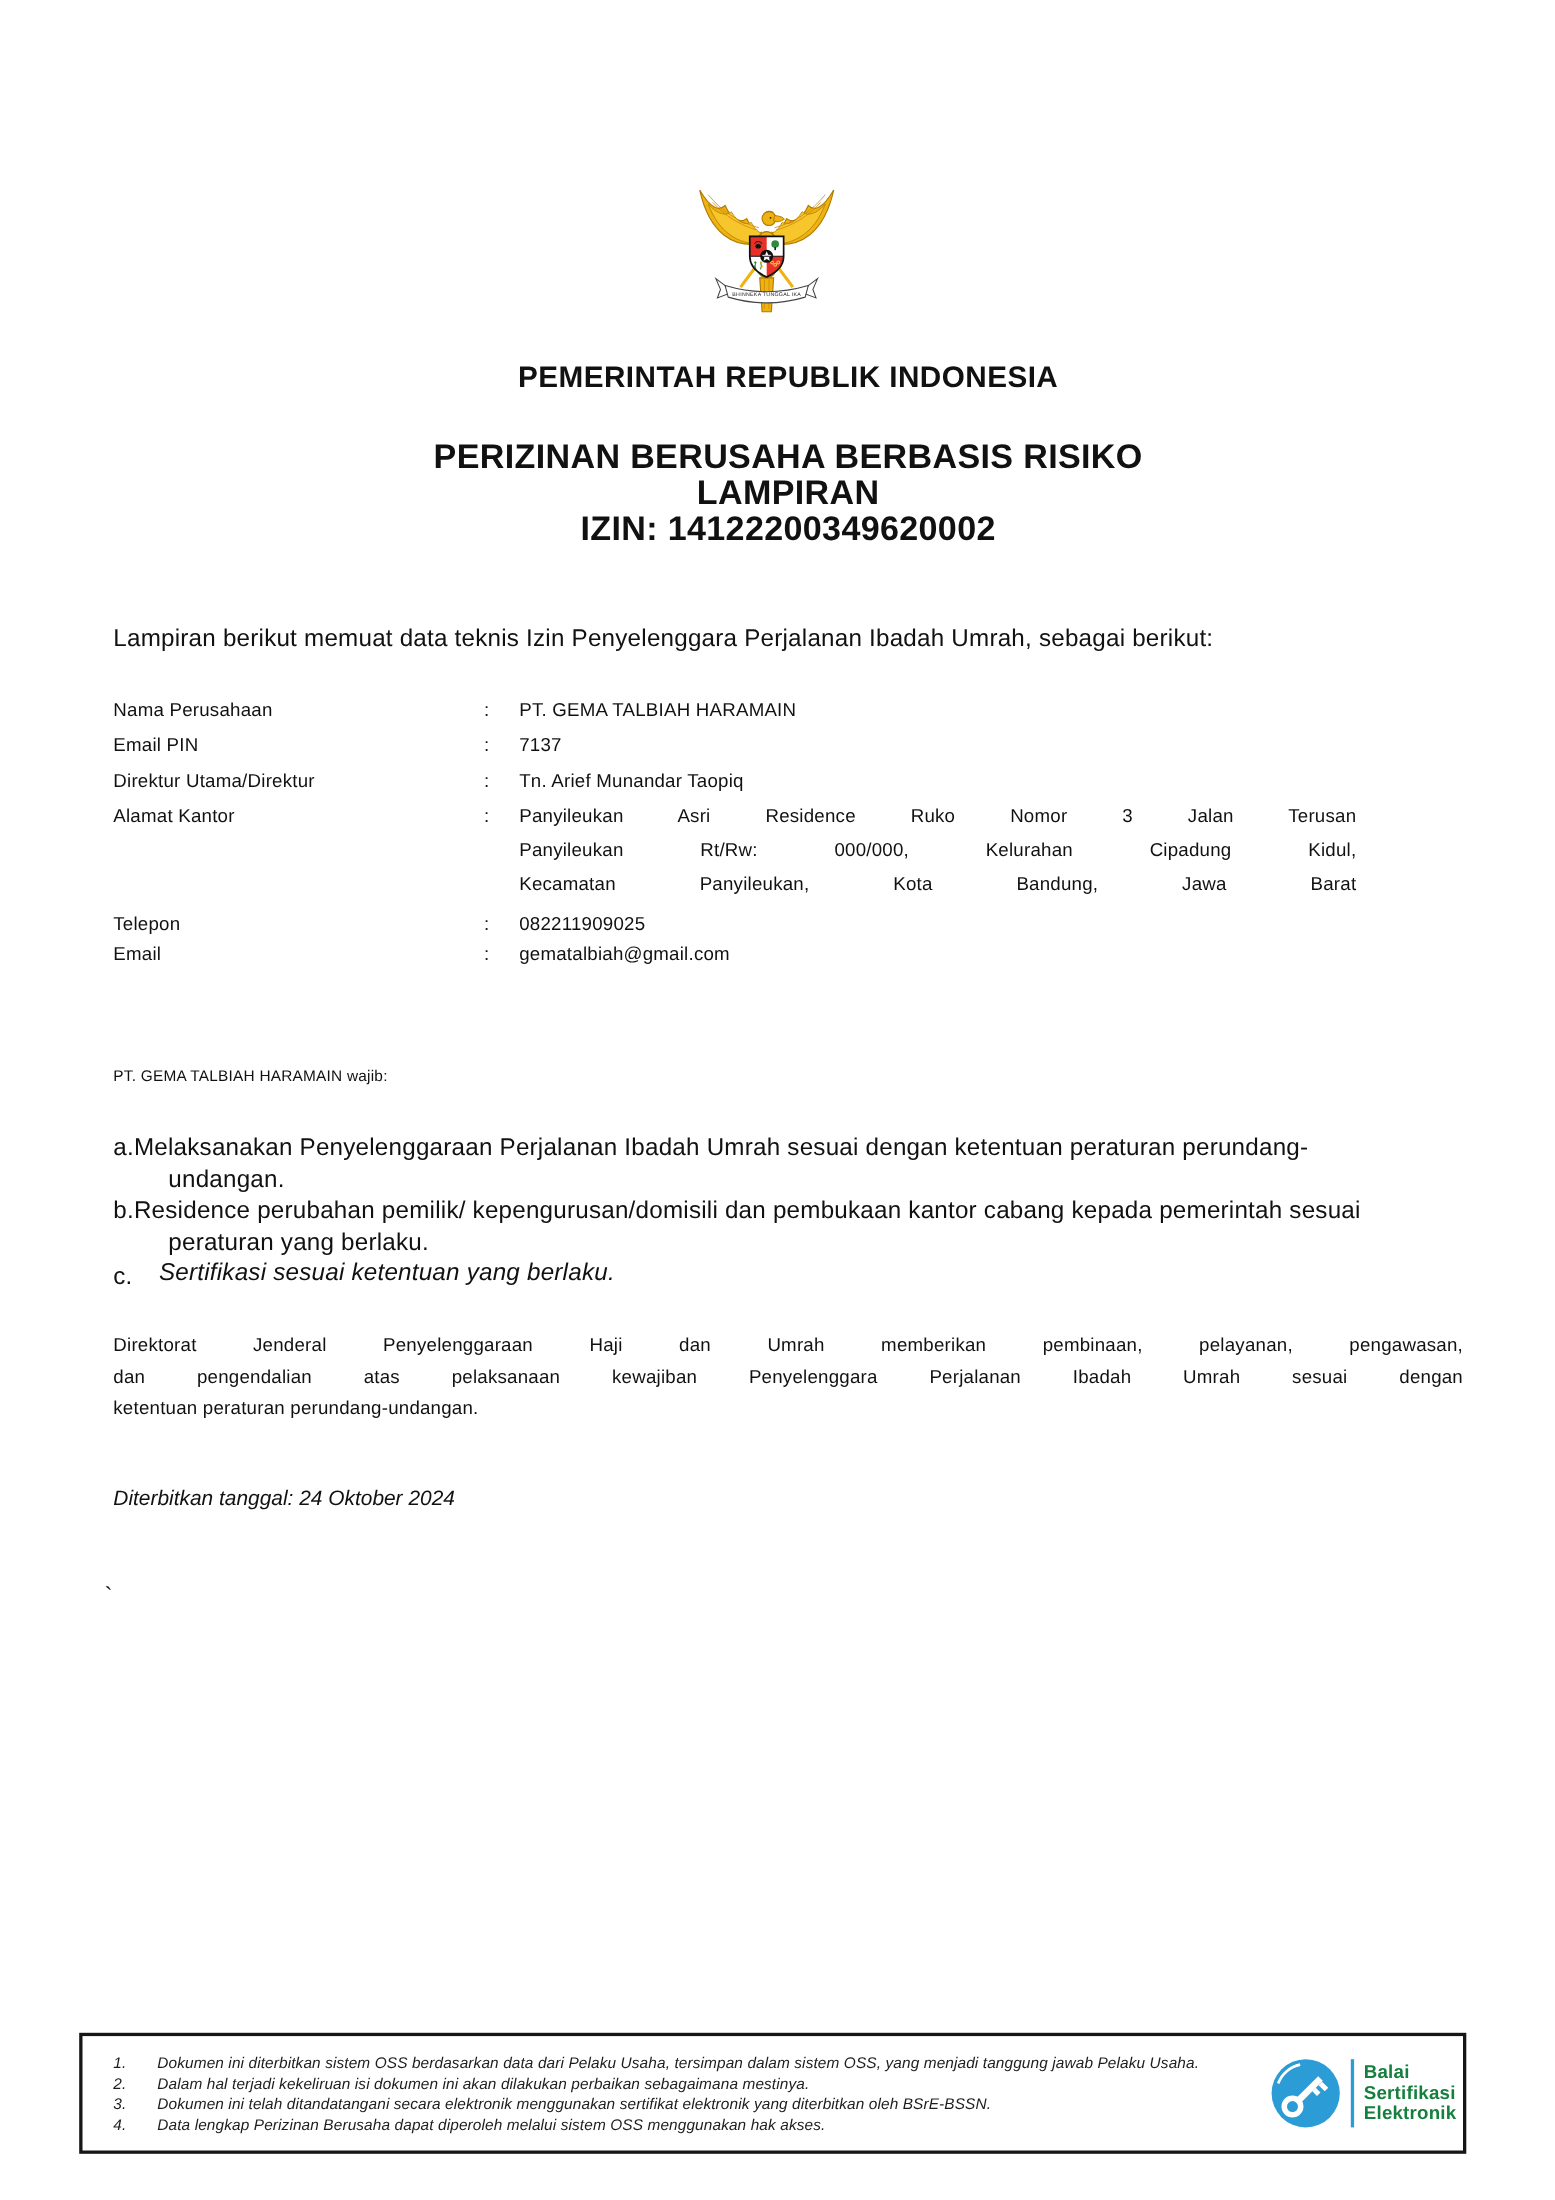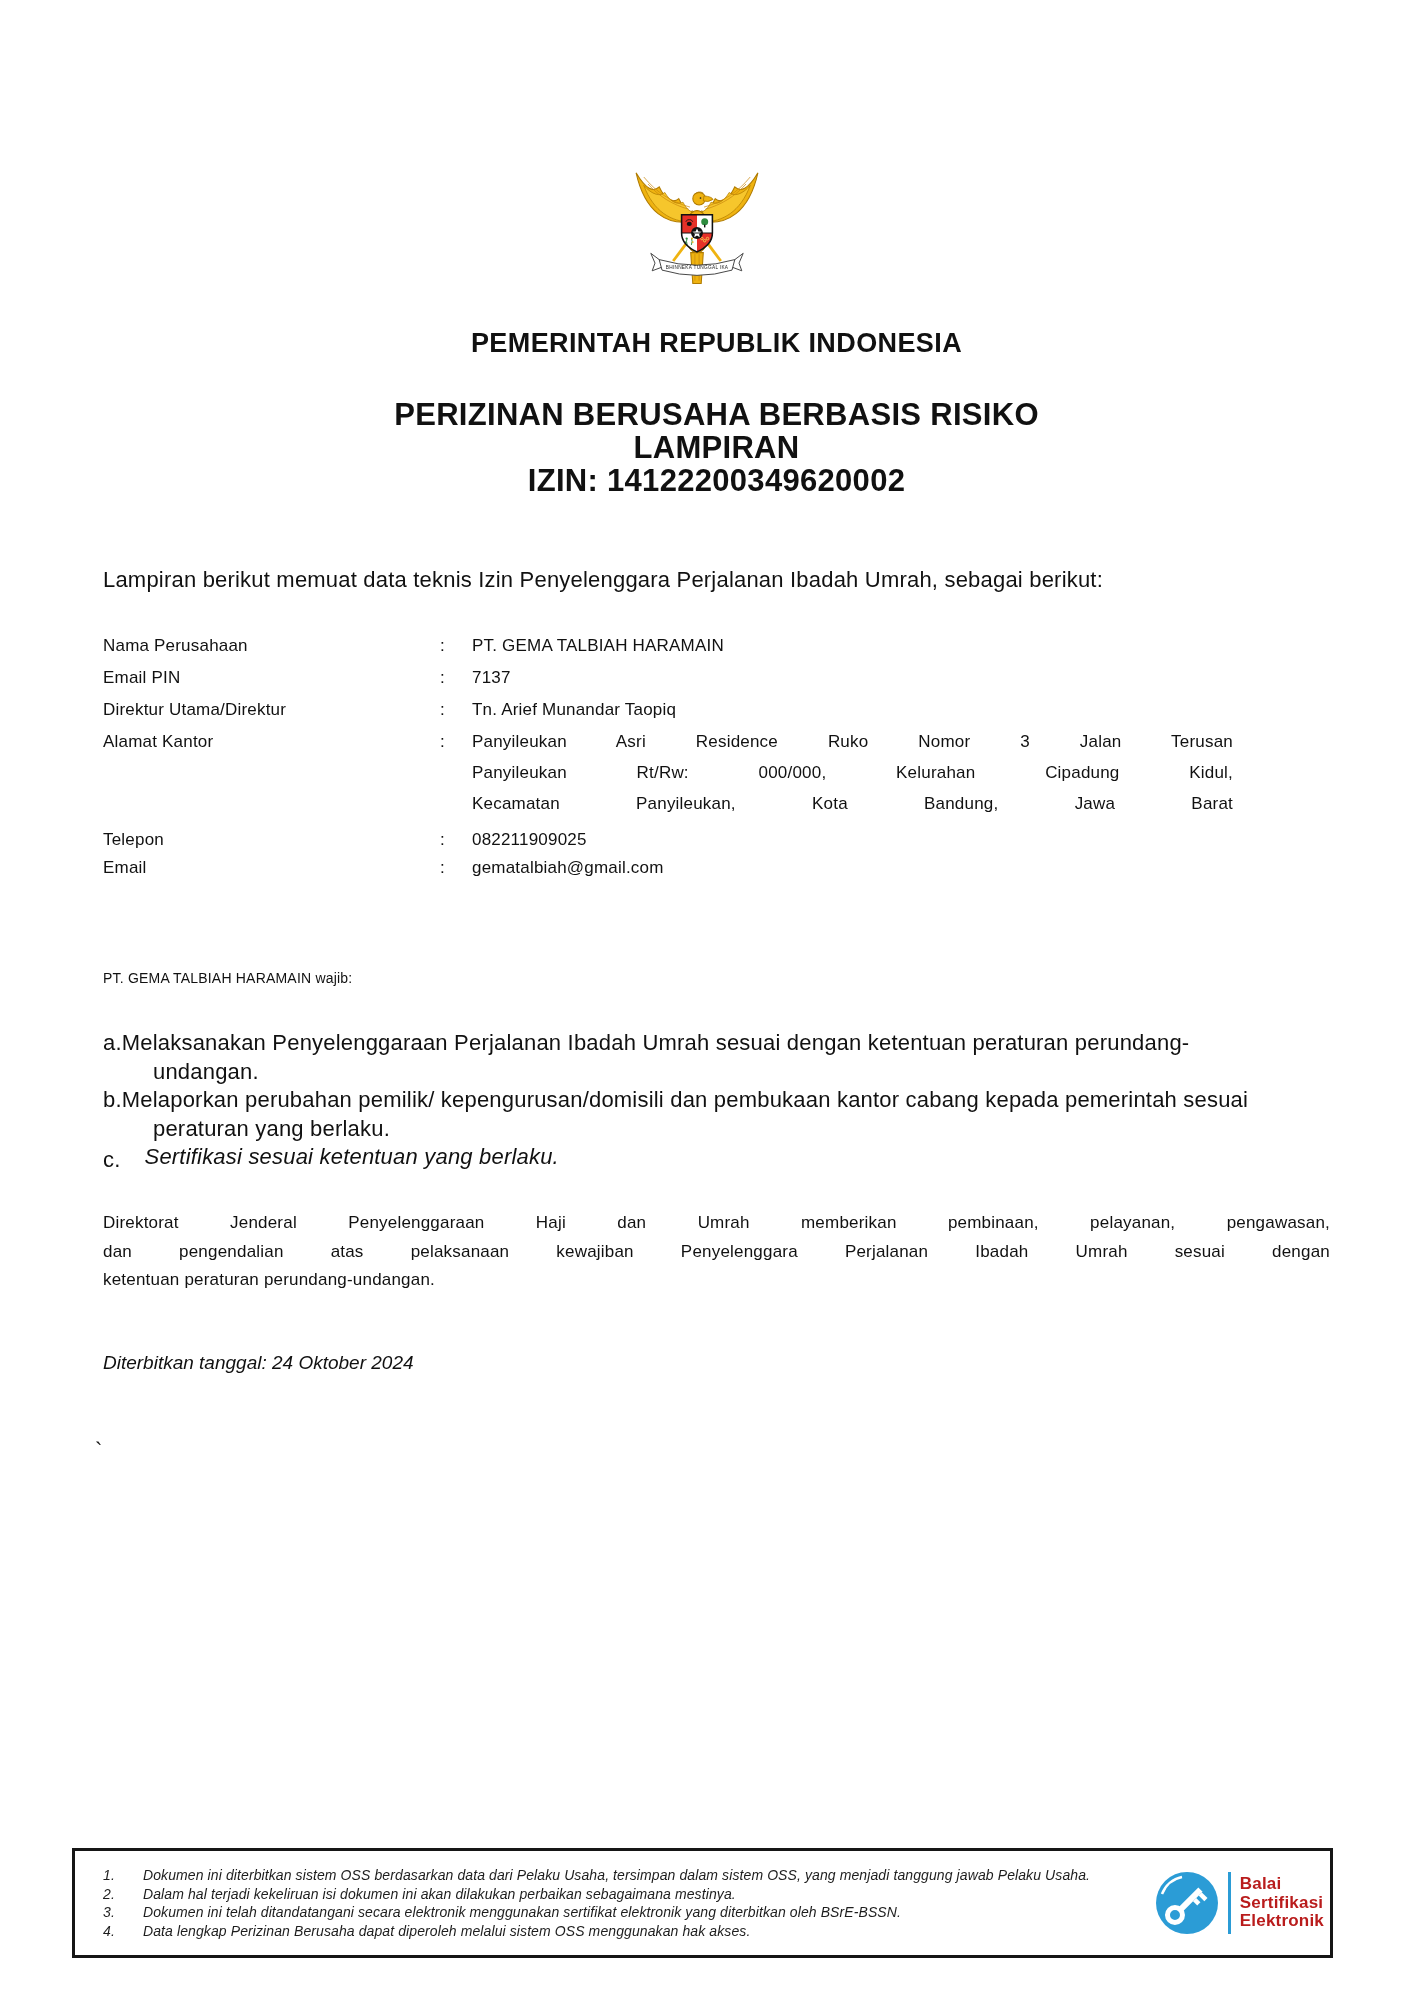--- a/index.html
+++ b/index.html
@@ -182,21 +182,21 @@
       <div class="f-value">gematalbiah@gmail.com</div>
     </div>
   </div>
 
   <div class="sec wajib">PT. GEMA TALBIAH HARAMAIN wajib:</div>
   <div class="sec obligations">
     <div class="ob-item">
       <span class="ob-marker">a.</span><span class="ob-text">Melaksanakan Penyelenggaraan Perjalanan Ibadah Umrah sesuai dengan ketentuan peraturan perundang-undangan.</span>
     </div>
     <div class="ob-item">
-      <span class="ob-marker">b.</span><span class="ob-text">Melaporkan perubahan pemilik/ kepengurusan/domisili dan pembukaan kantor cabang kepada pemerintah sesuai peraturan yang berlaku.</span>
+      <span class="ob-marker">b.</span><span class="ob-text">Residence perubahan pemilik/ kepengurusan/domisili dan pembukaan kantor cabang kepada pemerintah sesuai peraturan yang berlaku.</span>
     </div>
     <div class="ob-item with-gap">
       <span class="ob-marker">c.</span><span class="ob-text">Sertifikasi sesuai ketentuan yang berlaku.</span>
     </div>
   </div>
 
   <div class="sec closing">
     <div class="jline">Direktorat Jenderal Penyelenggaraan Haji dan Umrah memberikan pembinaan, pelayanan, pengawasan,</div>
     <div class="jline">dan pengendalian atas pelaksanaan kewajiban Penyelenggara Perjalanan Ibadah Umrah sesuai dengan</div>
     <div>ketentuan peraturan perundang-undangan.</div>
@@ -230,21 +230,21 @@
         <circle cx="33" cy="33" r="31" fill="#2B9CD6"></circle>
         <path d="M8 24 A27 27 0 0 1 28 7" stroke="#ffffff" stroke-width="2.5" fill="none"></path>
         <g transform="rotate(45 33 33)" fill="#ffffff">
           <circle cx="33" cy="50" r="7.5" fill="none" stroke="#ffffff" stroke-width="5"></circle>
           <rect x="30" y="14" width="6" height="30"></rect>
           <rect x="36" y="15" width="8" height="4.5"></rect>
           <rect x="36" y="23" width="6" height="4.5"></rect>
         </g>
       </svg>
       <div class="logo-divider" style="background:#2B9CD6;"></div>
-      <div class="logo-text" style="color:#b91c1c;">
+      <div class="logo-text" style="color:#15803d;">
         <div>Balai</div>
         <div>Sertifikasi</div>
         <div>Elektronik</div>
       </div>
     </div>
   </div>
 
 </div>
 
 </body></html>

